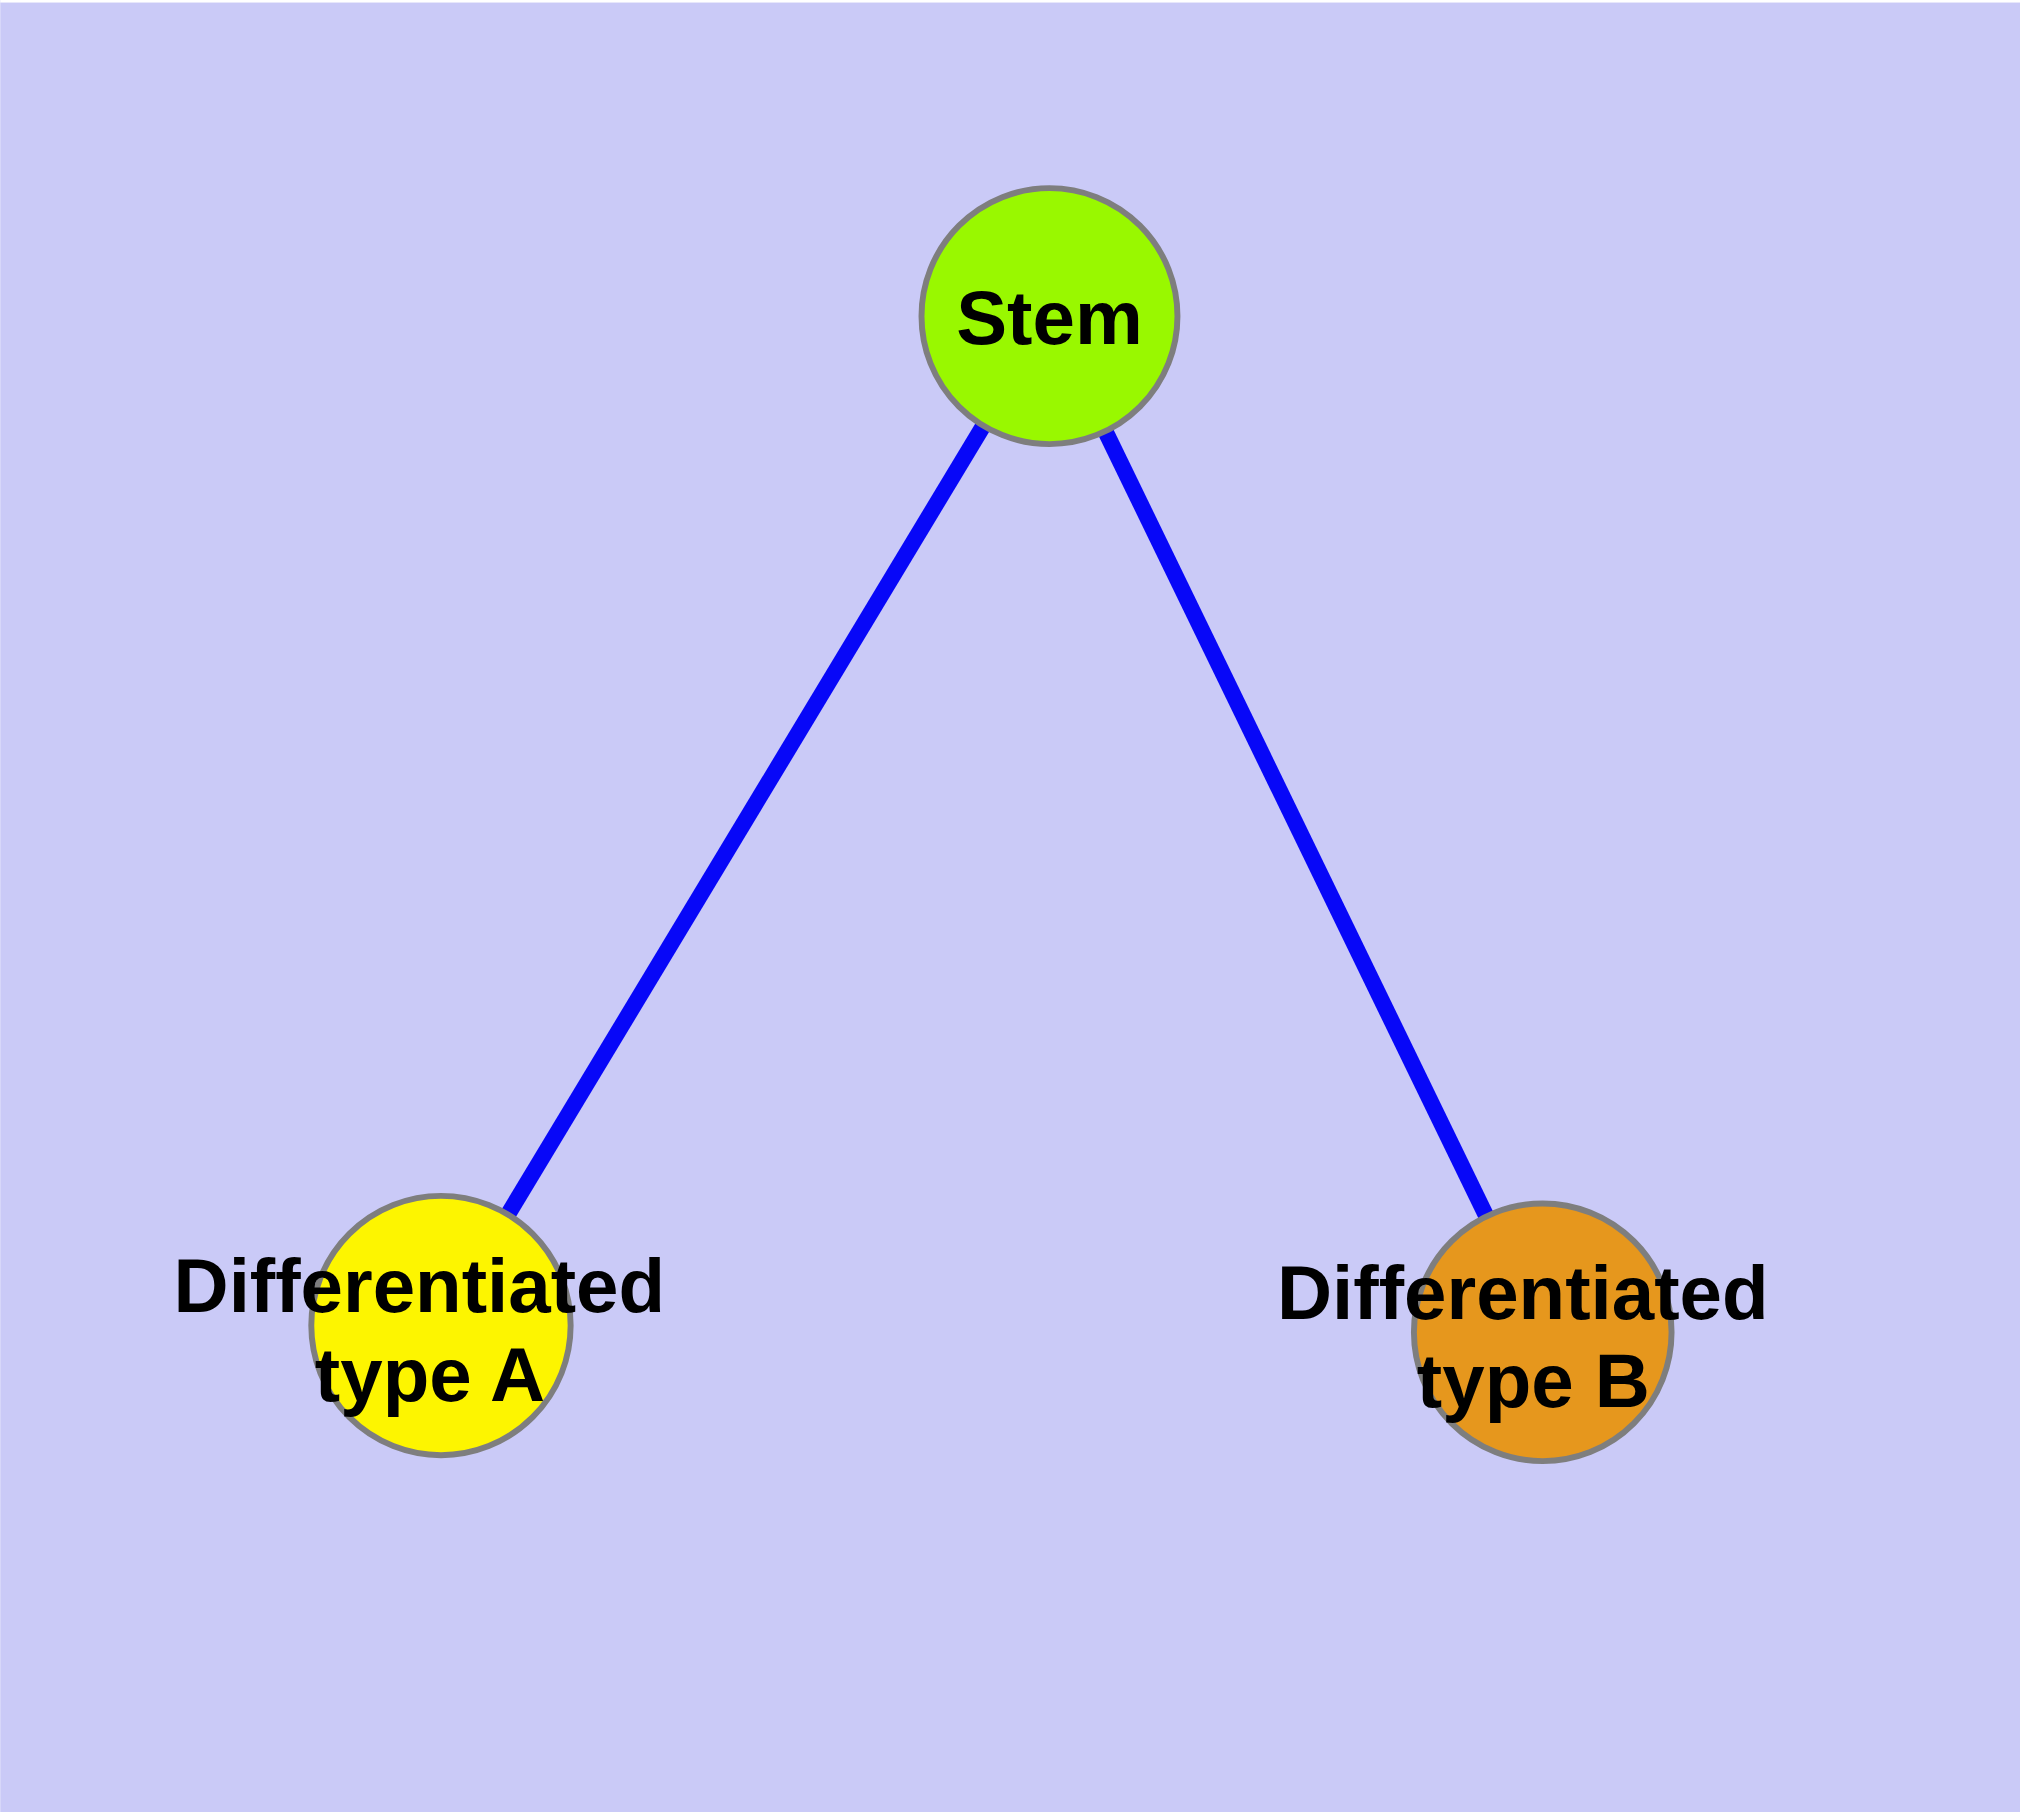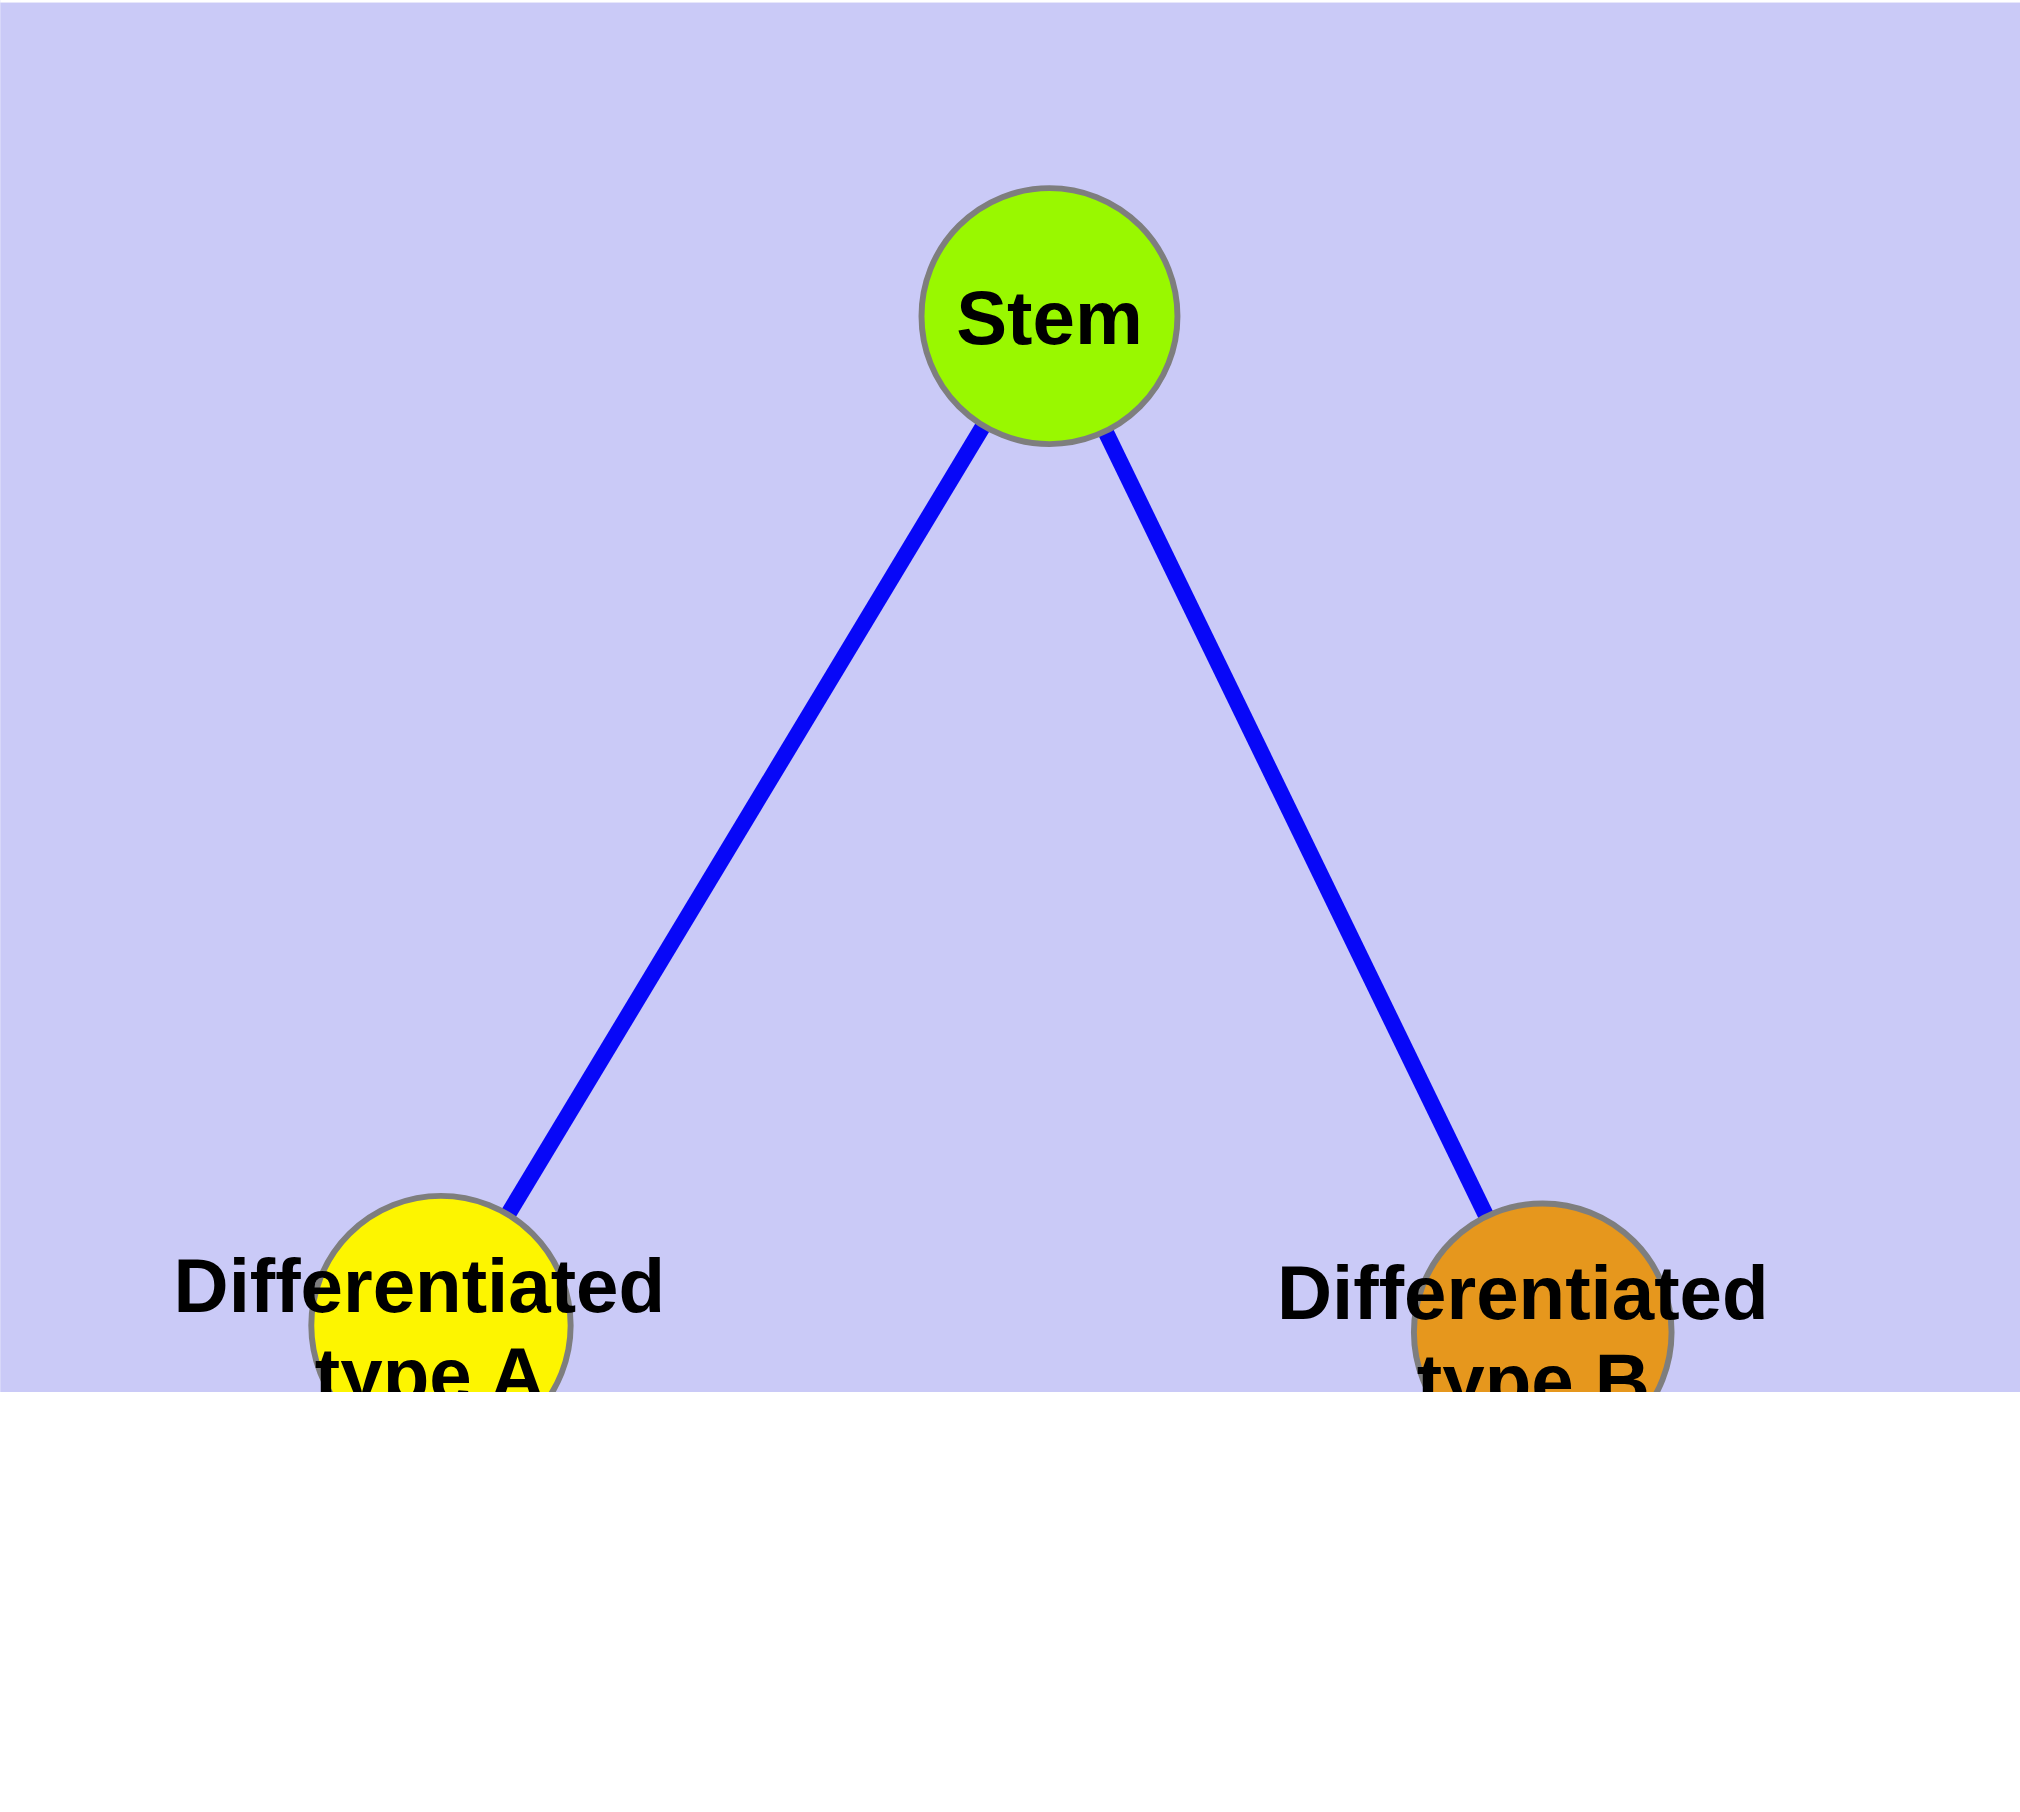--- a/index.html
+++ b/index.html
@@ -2,21 +2,21 @@
 <html style="font-size:13.6px"><head>
 <meta charset="utf-8">
 <style>
   html, body {
     margin: 0;
     padding: 0;
     background: #ffffff;
   }
   .diagram-wrap {
     width: 2021px;
-    height: 1392px;
+    height: 1812px;
     overflow: hidden;
   }
   svg {
     display: block;
     width: 2021px;
     height: 1812px;
   }
   text {
     font-family: "Liberation Sans", sans-serif;
     font-weight: 700;

